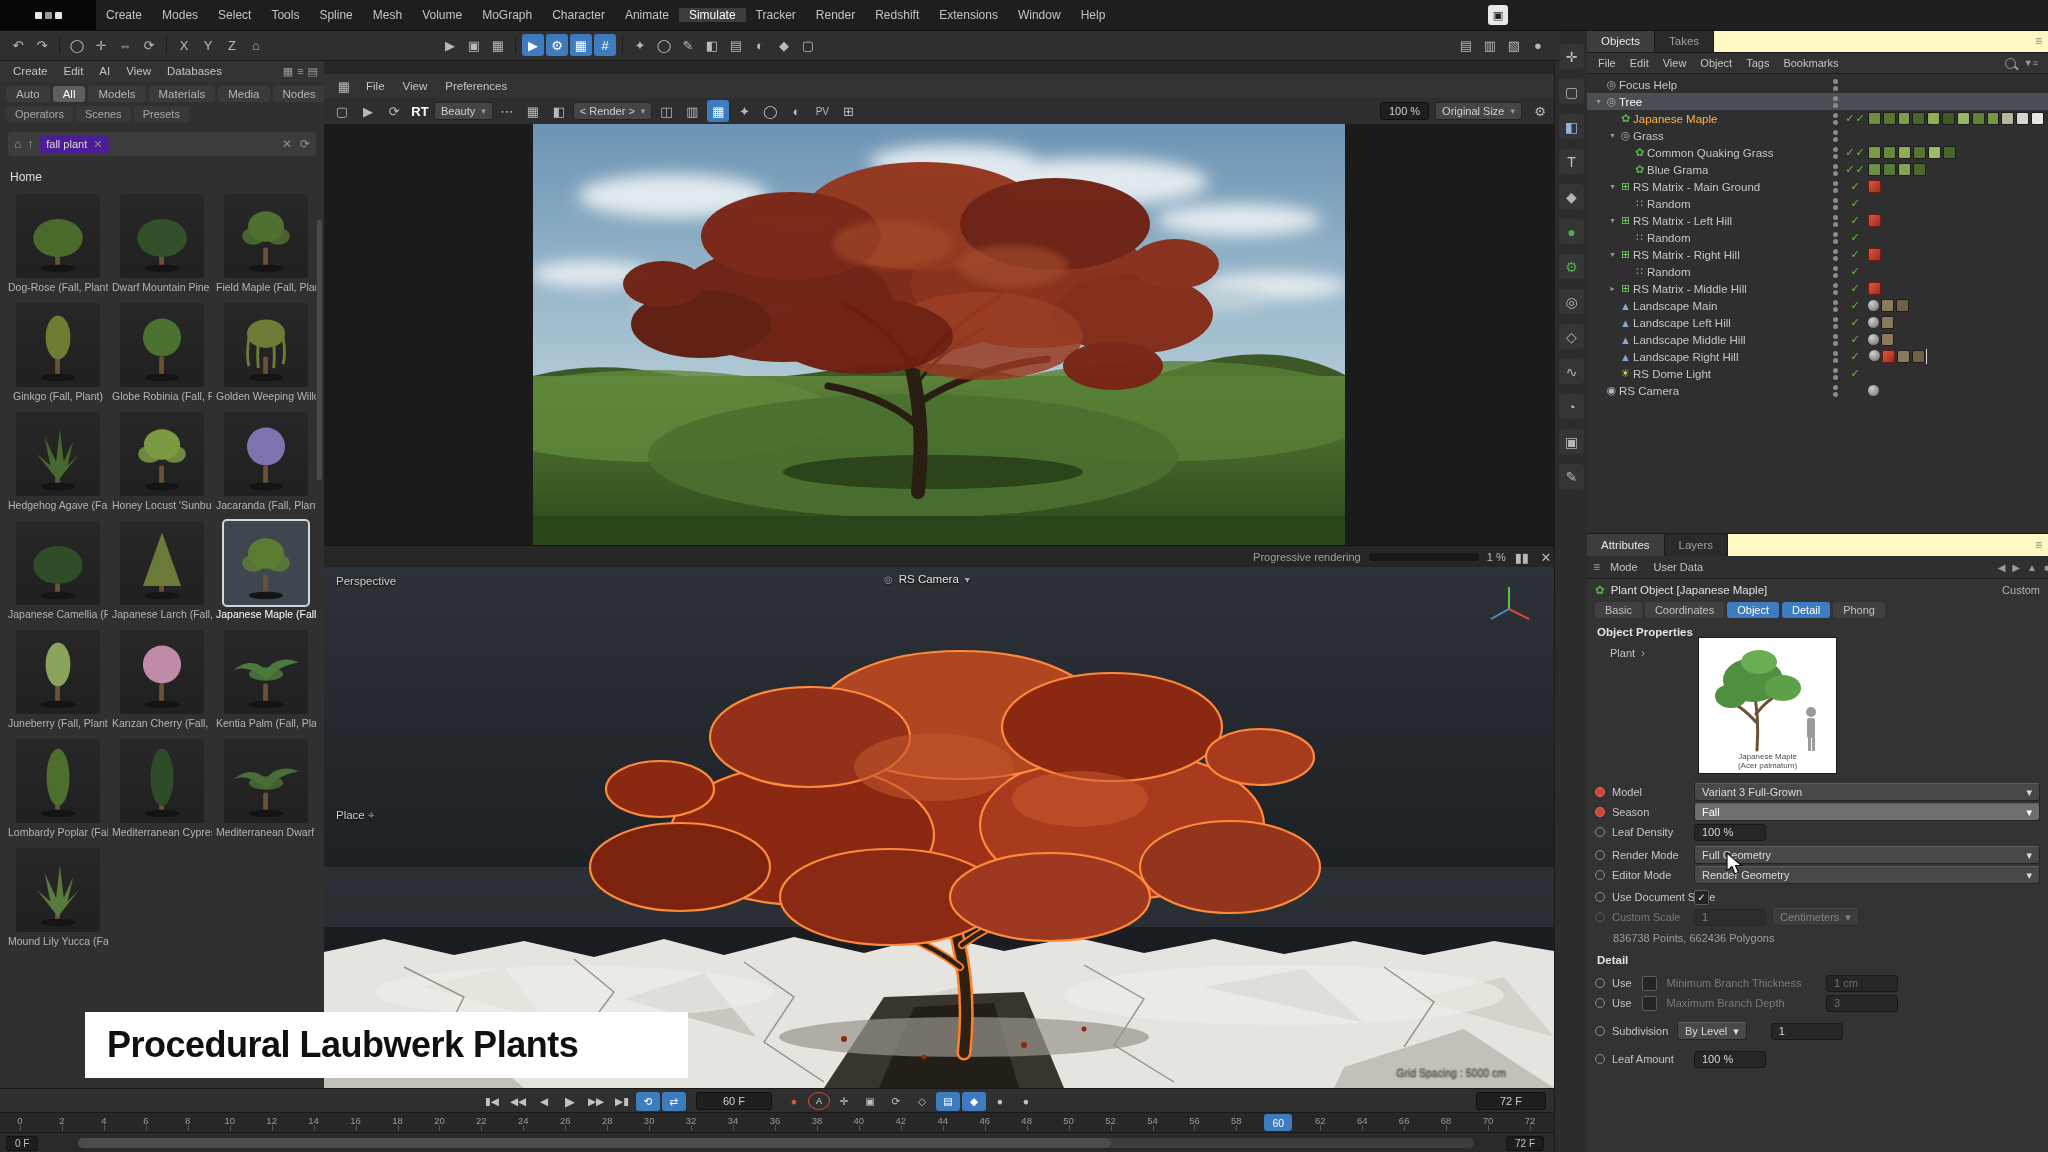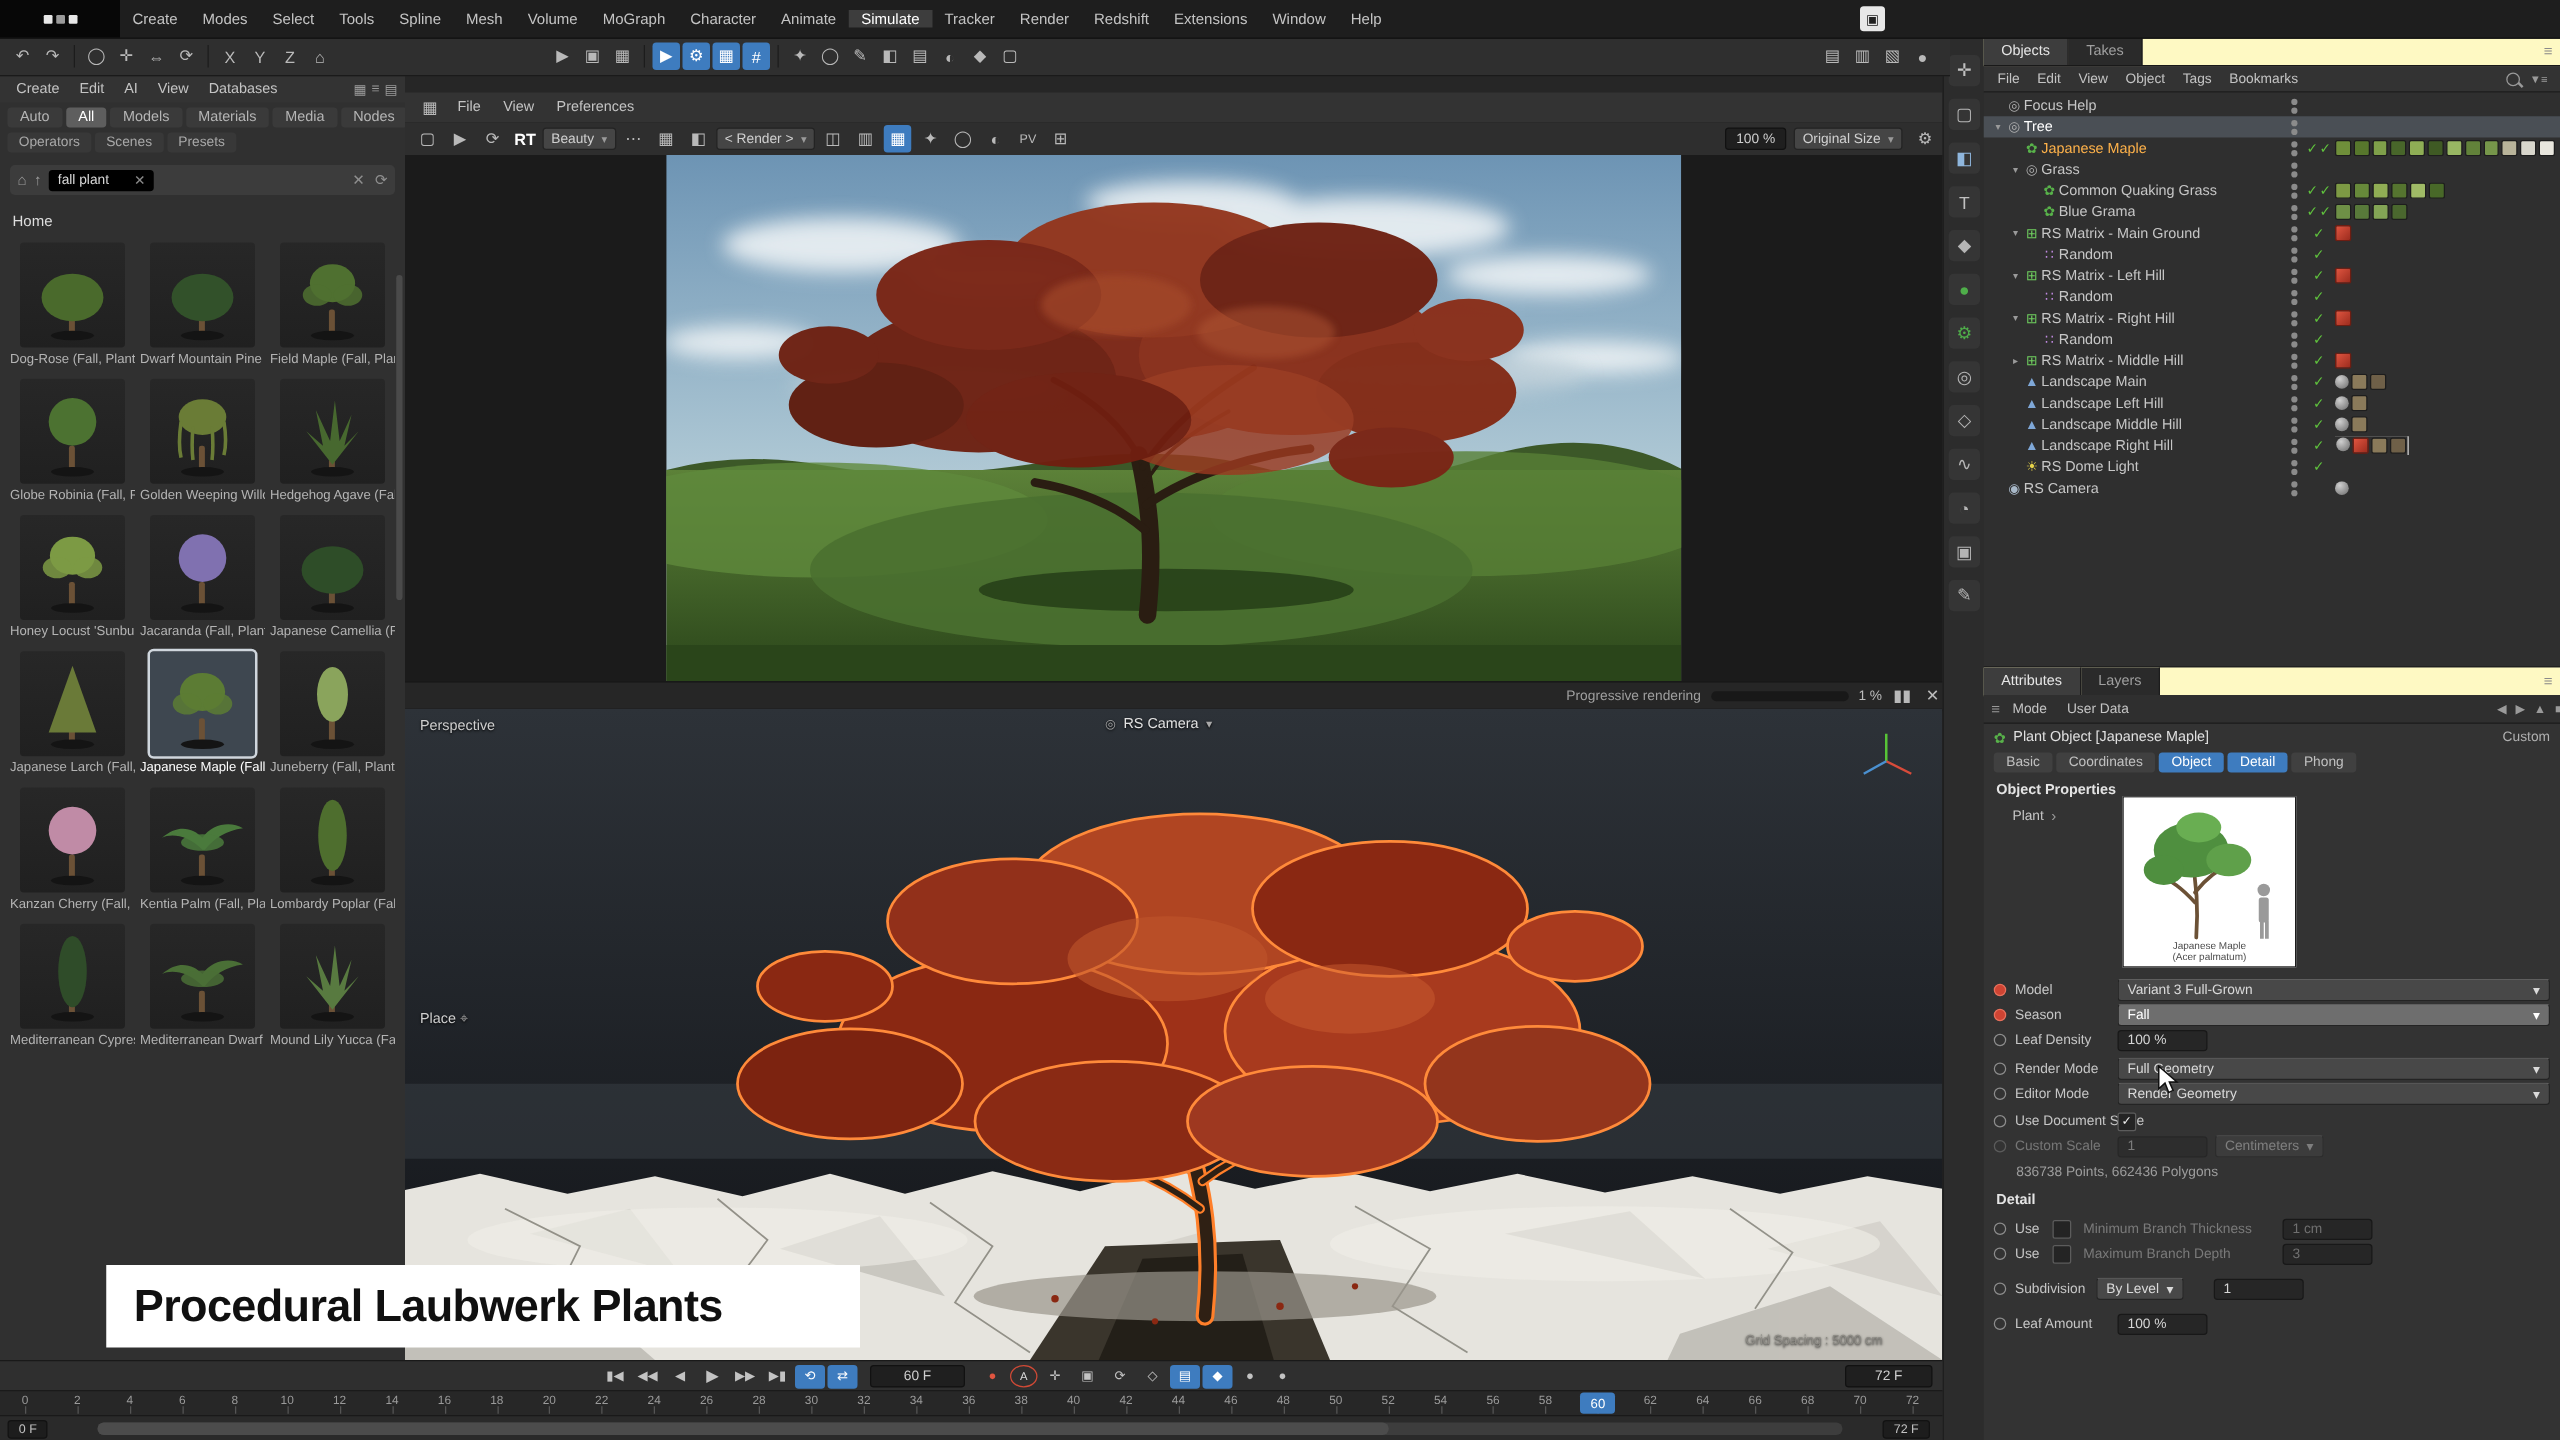--- a/index.html
+++ b/index.html
@@ -30,21 +30,21 @@
   #ab-menus{display:flex;align-items:center;height:22px;padding:0 6px;gap:2px;background:#333;}
   #ab-menus .mitem{line-height:22px;padding:0 7px;font-size:11.5px;}
   #ab-menus .view-ics{margin-left:auto;display:flex;gap:4px;color:#9a9a9a;font-size:11px;}
   #ab-filtabs{display:flex;gap:3px;padding:4px 6px;}
   .ftab{padding:2px 10px;background:#3a3a3a;border-radius:3px;color:#b5b5b5;font-size:11.5px;}
   .ftab.active{background:#5e5e5e;color:#fff;}
   #ab-cattabs{display:flex;gap:3px;padding:0 6px 4px;}
   .ctab{padding:2px 9px;background:#383838;border-radius:3px;color:#a8a8a8;font-size:11px;}
   #ab-search{margin:6px 8px;height:24px;background:#3c3c3c;border-radius:4px;display:flex;align-items:center;padding:0 6px;gap:6px;}
   #ab-search .hic{color:#9a9a9a;font-size:12px;}
-  .chip{background:#000000;border-radius:3px;color:#d8d8d8;padding:2px 7px;font-size:11px;display:flex;gap:20px;align-items:center;}
+  .chip{background:#4c1d95;border-radius:3px;color:#d8d8d8;padding:2px 7px;font-size:11px;display:flex;gap:6px;align-items:center;}
   .chip b{color:#8a8a8a;font-weight:normal;}
   #ab-search .rgt{margin-left:auto;display:flex;gap:8px;color:#8f8f8f;}
   #ab-home{padding:8px 10px 2px;color:#dedede;font-size:12px;}
   #asset-grid{display:grid;grid-template-columns:repeat(3,1fr);gap:10px 4px;padding:8px 8px 0;}
   .tile{display:flex;flex-direction:column;align-items:center;gap:3px;}
   .thumb{width:84px;height:84px;background:linear-gradient(180deg,#272727,#202020);border-radius:3px;display:flex;align-items:flex-end;justify-content:center;}
   .tile.selected .thumb{outline:2px solid #cfd6dd;background:#3e4750;}
   .tlabel{font-size:10.5px;color:#b4b4b4;max-width:100px;white-space:nowrap;overflow:hidden;}
   .tile.selected .tlabel{color:#fff;}
   #ab-scroll{position:absolute;right:2px;top:160px;width:5px;height:260px;background:#4a4a4a;border-radius:3px;}
@@ -282,20 +282,30 @@
               <ellipse cx="55" cy="40" rx="12" ry="9" fill="#4f7030" opacity=".85"></ellipse>
             </svg>
           </div>
           <div class="tlabel">Field Maple (Fall, Plant)</div>
         </div>
         <div class="tile">
           <div class="thumb">
             <svg viewBox="0 0 84 84" width="80" height="80">
               <rect x="39" y="52" width="5" height="22" rx="2" fill="#6b5136"></rect>
               <ellipse cx="42" cy="74" rx="18" ry="4" fill="#141414"></ellipse>
+              <ellipse cx="42" cy="32" rx="13" ry="23" fill="#6d7d33"></ellipse>
+            </svg>
+          </div>
+          <div class="tlabel">Ginkgo (Fall, Plant)</div>
+        </div>
+        <div class="tile">
+          <div class="thumb">
+            <svg viewBox="0 0 84 84" width="80" height="80">
+              <rect x="39" y="52" width="5" height="22" rx="2" fill="#6b5136"></rect>
+              <ellipse cx="42" cy="74" rx="18" ry="4" fill="#141414"></ellipse>
               <circle cx="42" cy="32" r="20" fill="#4c7231"></circle>
             </svg>
           </div>
           <div class="tlabel">Globe Robinia (Fall, Pl...</div>
         </div>
         <div class="tile">
           <div class="thumb">
             <svg viewBox="0 0 84 84" width="80" height="80">
               <rect x="39" y="52" width="5" height="22" rx="2" fill="#6b5136"></rect>
               <ellipse cx="42" cy="74" rx="18" ry="4" fill="#141414"></ellipse>

